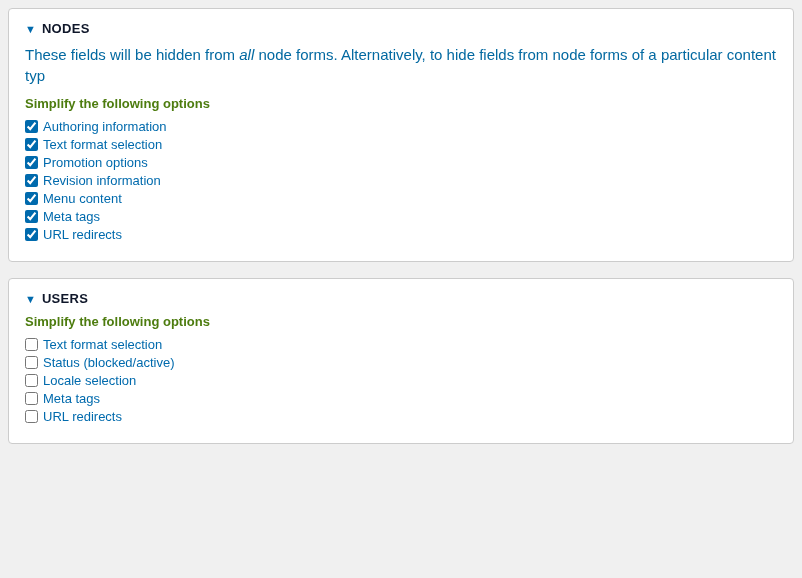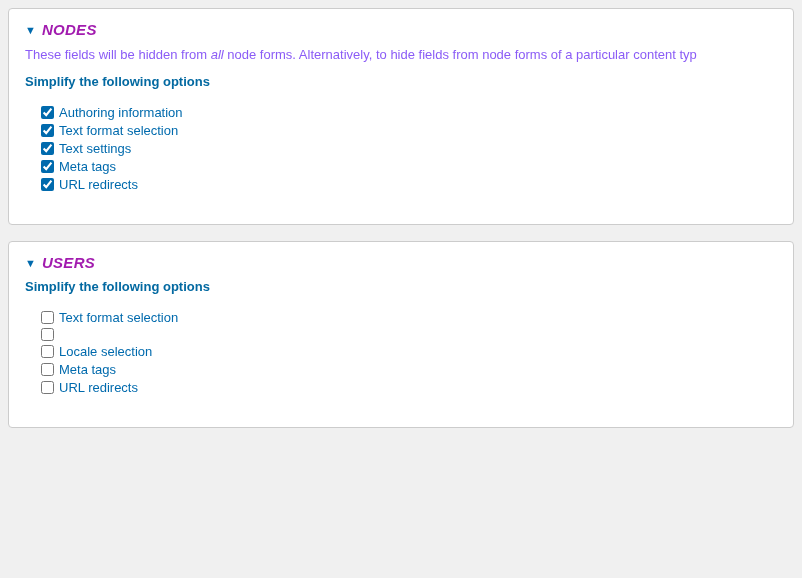--- a/index.html
+++ b/index.html
@@ -17,51 +17,50 @@
       margin-bottom: 16px;
       padding: 12px 16px 16px 16px;
       overflow: hidden;
     }
     .section-header {
       display: flex;
       align-items: center;
       margin-bottom: 8px;
     }
     .section-title {
-      font-size: 15px;
+      font-size: 13px;
       font-weight: bold;
-      color: #a21caf;
+      color: #0f172a;
       text-transform: uppercase;
       letter-spacing: 0.3px;
-      font-style: italic;
     }
     .triangle-icon {
       color: #006aad;
       margin-right: 6px;
       font-size: 11px;
     }
     .section-description {
-      color: #8b5cf6;
-      font-size: 13px;
+      color: #0369a1;
+      font-size: 15px;
       margin-bottom: 10px;
       line-height: 1.4;
     }
     .section-description em {
       font-style: italic;
     }
     .simplify-label {
       font-weight: bold;
       font-size: 13px;
-      color: #0369a1;
+      color: #4d7c0f;
       margin-bottom: 8px;
     }
     .checkbox-list {
       list-style: none;
       padding: 0;
-      margin: 16px;
+      margin: 0;
     }
     .checkbox-list li {
       display: flex;
       align-items: center;
       margin-bottom: 3px;
       font-size: 13px;
       color: #006aad;
     }
     .checkbox-list li input[type="checkbox"] {
       margin-right: 5px;
@@ -90,22 +89,30 @@
   <ul class="checkbox-list">
     <li>
       <input type="checkbox" id="node-authoring" checked="" style="">
       <label for="node-authoring">Authoring information</label>
     </li>
     <li>
       <input type="checkbox" id="node-text-format" checked="" style="">
       <label for="node-text-format">Text format selection</label>
     </li>
     <li>
+      <input type="checkbox" id="node-promotion" checked="" style="">
+      <label for="node-promotion">Promotion options</label>
+    </li>
+    <li>
+      <input type="checkbox" id="node-revision" checked="" style="">
+      <label for="node-revision">Revision information</label>
+    </li>
+    <li>
       <input type="checkbox" id="node-menu" checked="" style="">
-      <label for="node-menu">Text settings</label>
+      <label for="node-menu">Menu content</label>
     </li>
     <li>
       <input type="checkbox" id="node-meta-tags" checked="" style="">
       <label for="node-meta-tags">Meta tags</label>
     </li>
     <li>
       <input type="checkbox" id="node-url-redirects" checked="" style="">
       <label for="node-url-redirects">URL redirects</label>
     </li>
   </ul>
@@ -117,20 +124,21 @@
     <span class="section-title">USERS</span>
   </div>
   <div class="simplify-label">Simplify the following options</div>
   <ul class="checkbox-list">
     <li>
       <input type="checkbox" id="user-text-format" style="">
       <label for="user-text-format">Text format selection</label>
     </li>
     <li>
       <input type="checkbox" id="user-status" style="">
+      <label for="user-status">Status (blocked/active)</label>
     </li>
     <li>
       <input type="checkbox" id="user-locale" style="">
       <label for="user-locale">Locale selection</label>
     </li>
     <li>
       <input type="checkbox" id="user-meta-tags" style="">
       <label for="user-meta-tags">Meta tags</label>
     </li>
     <li>

